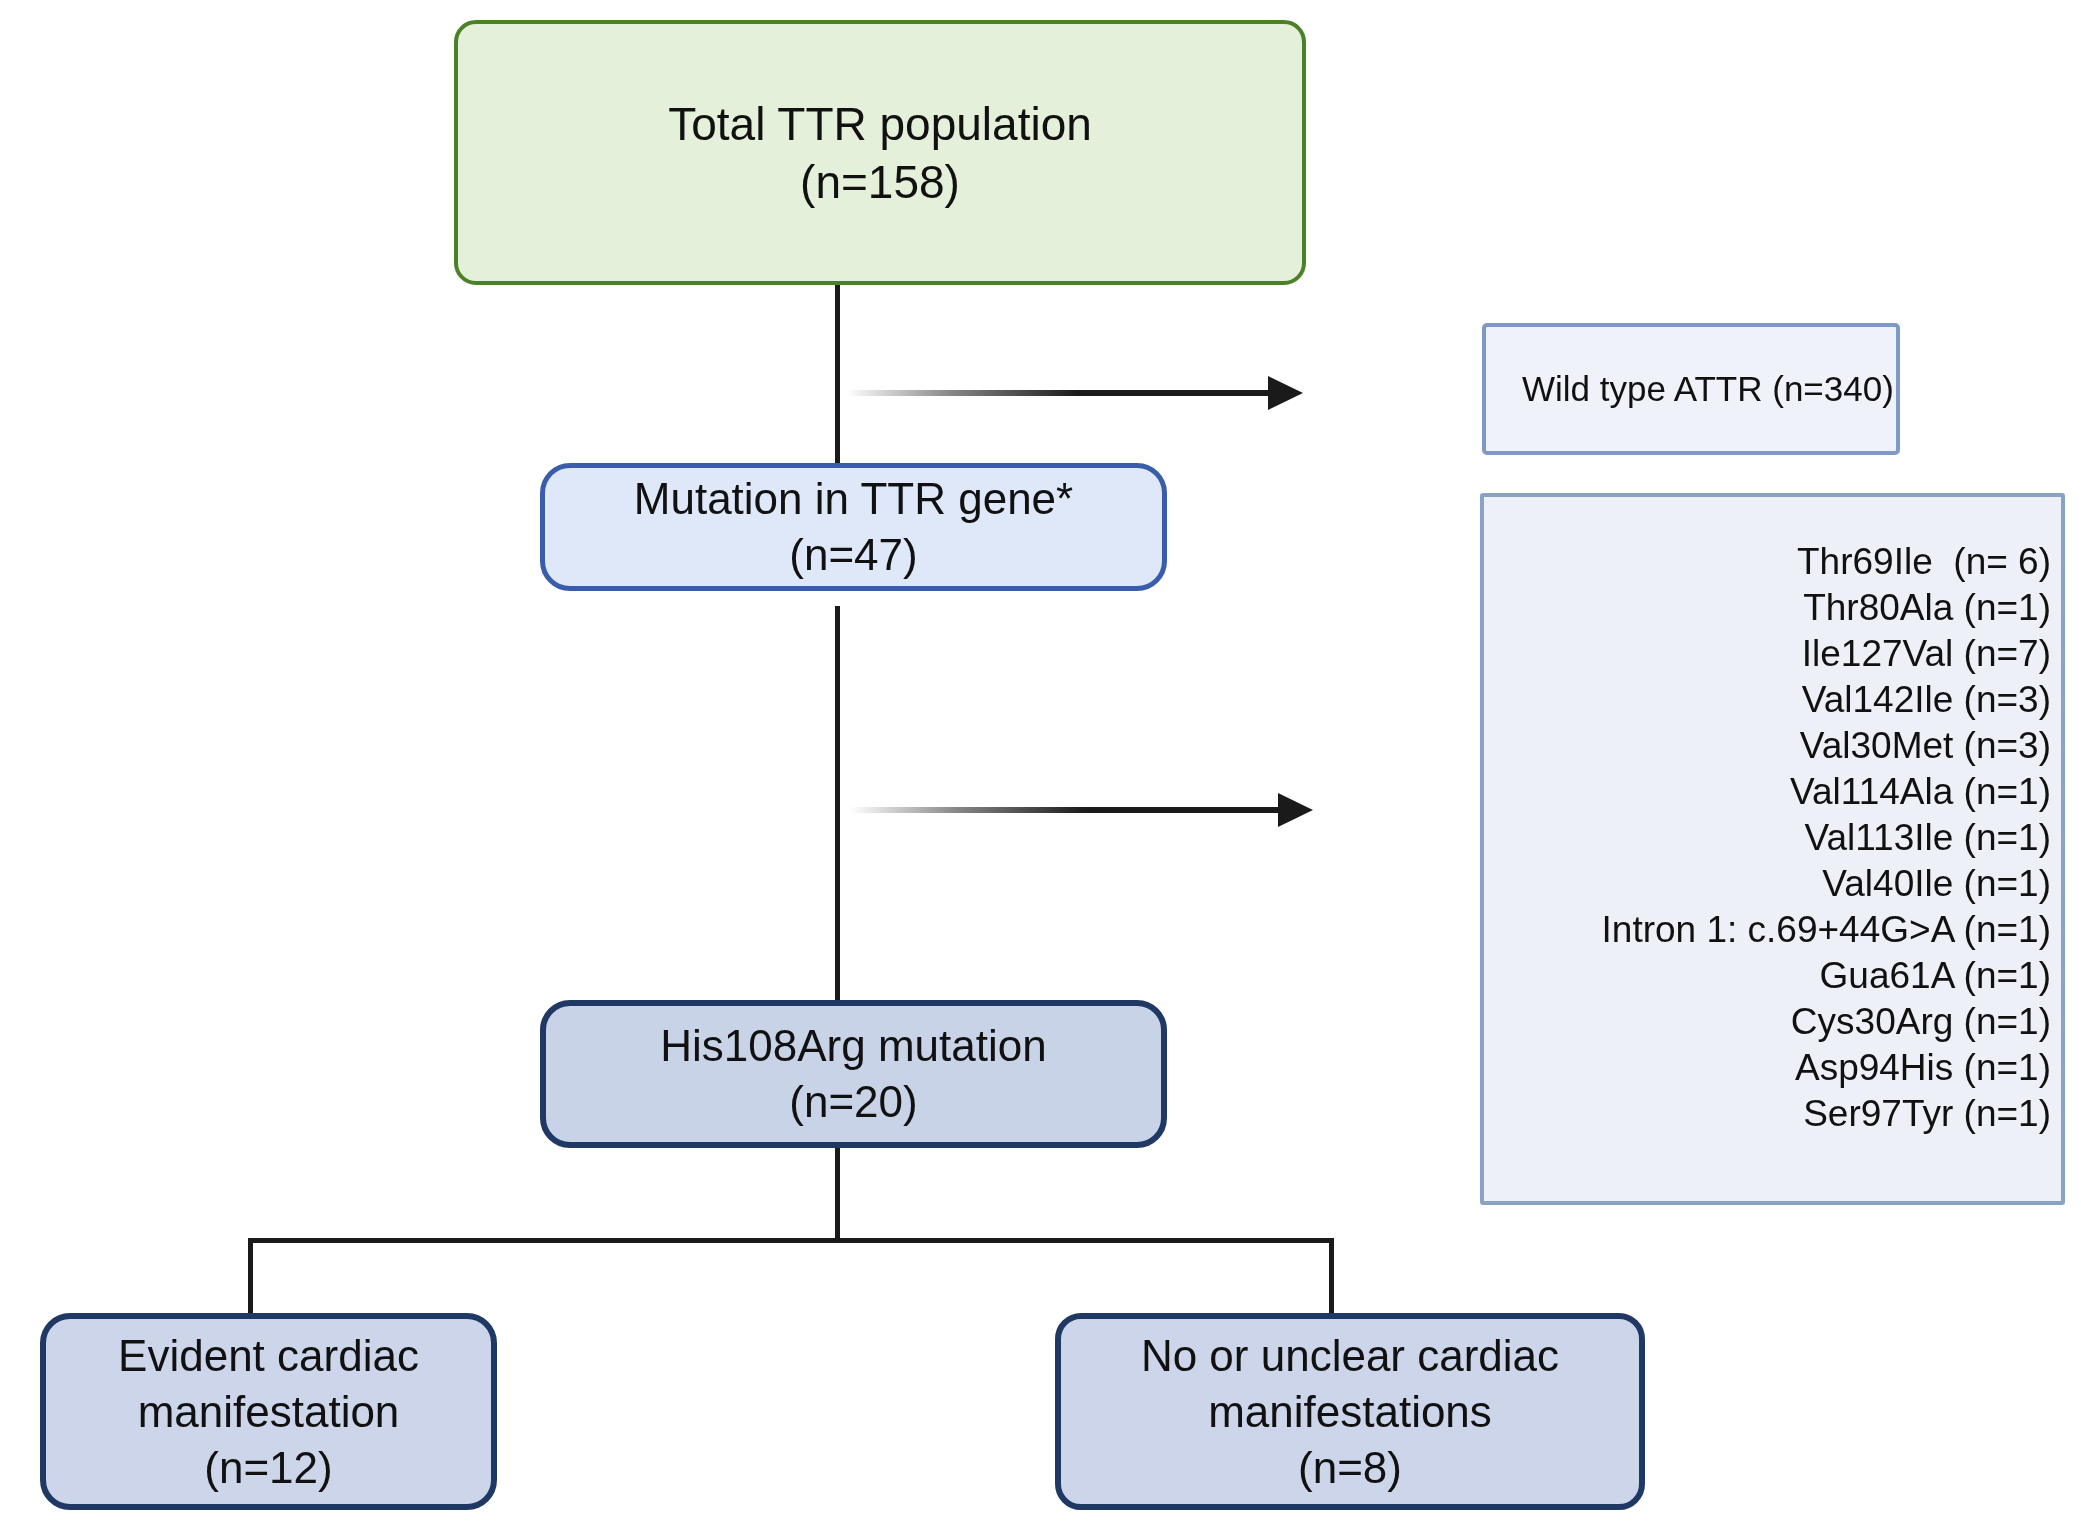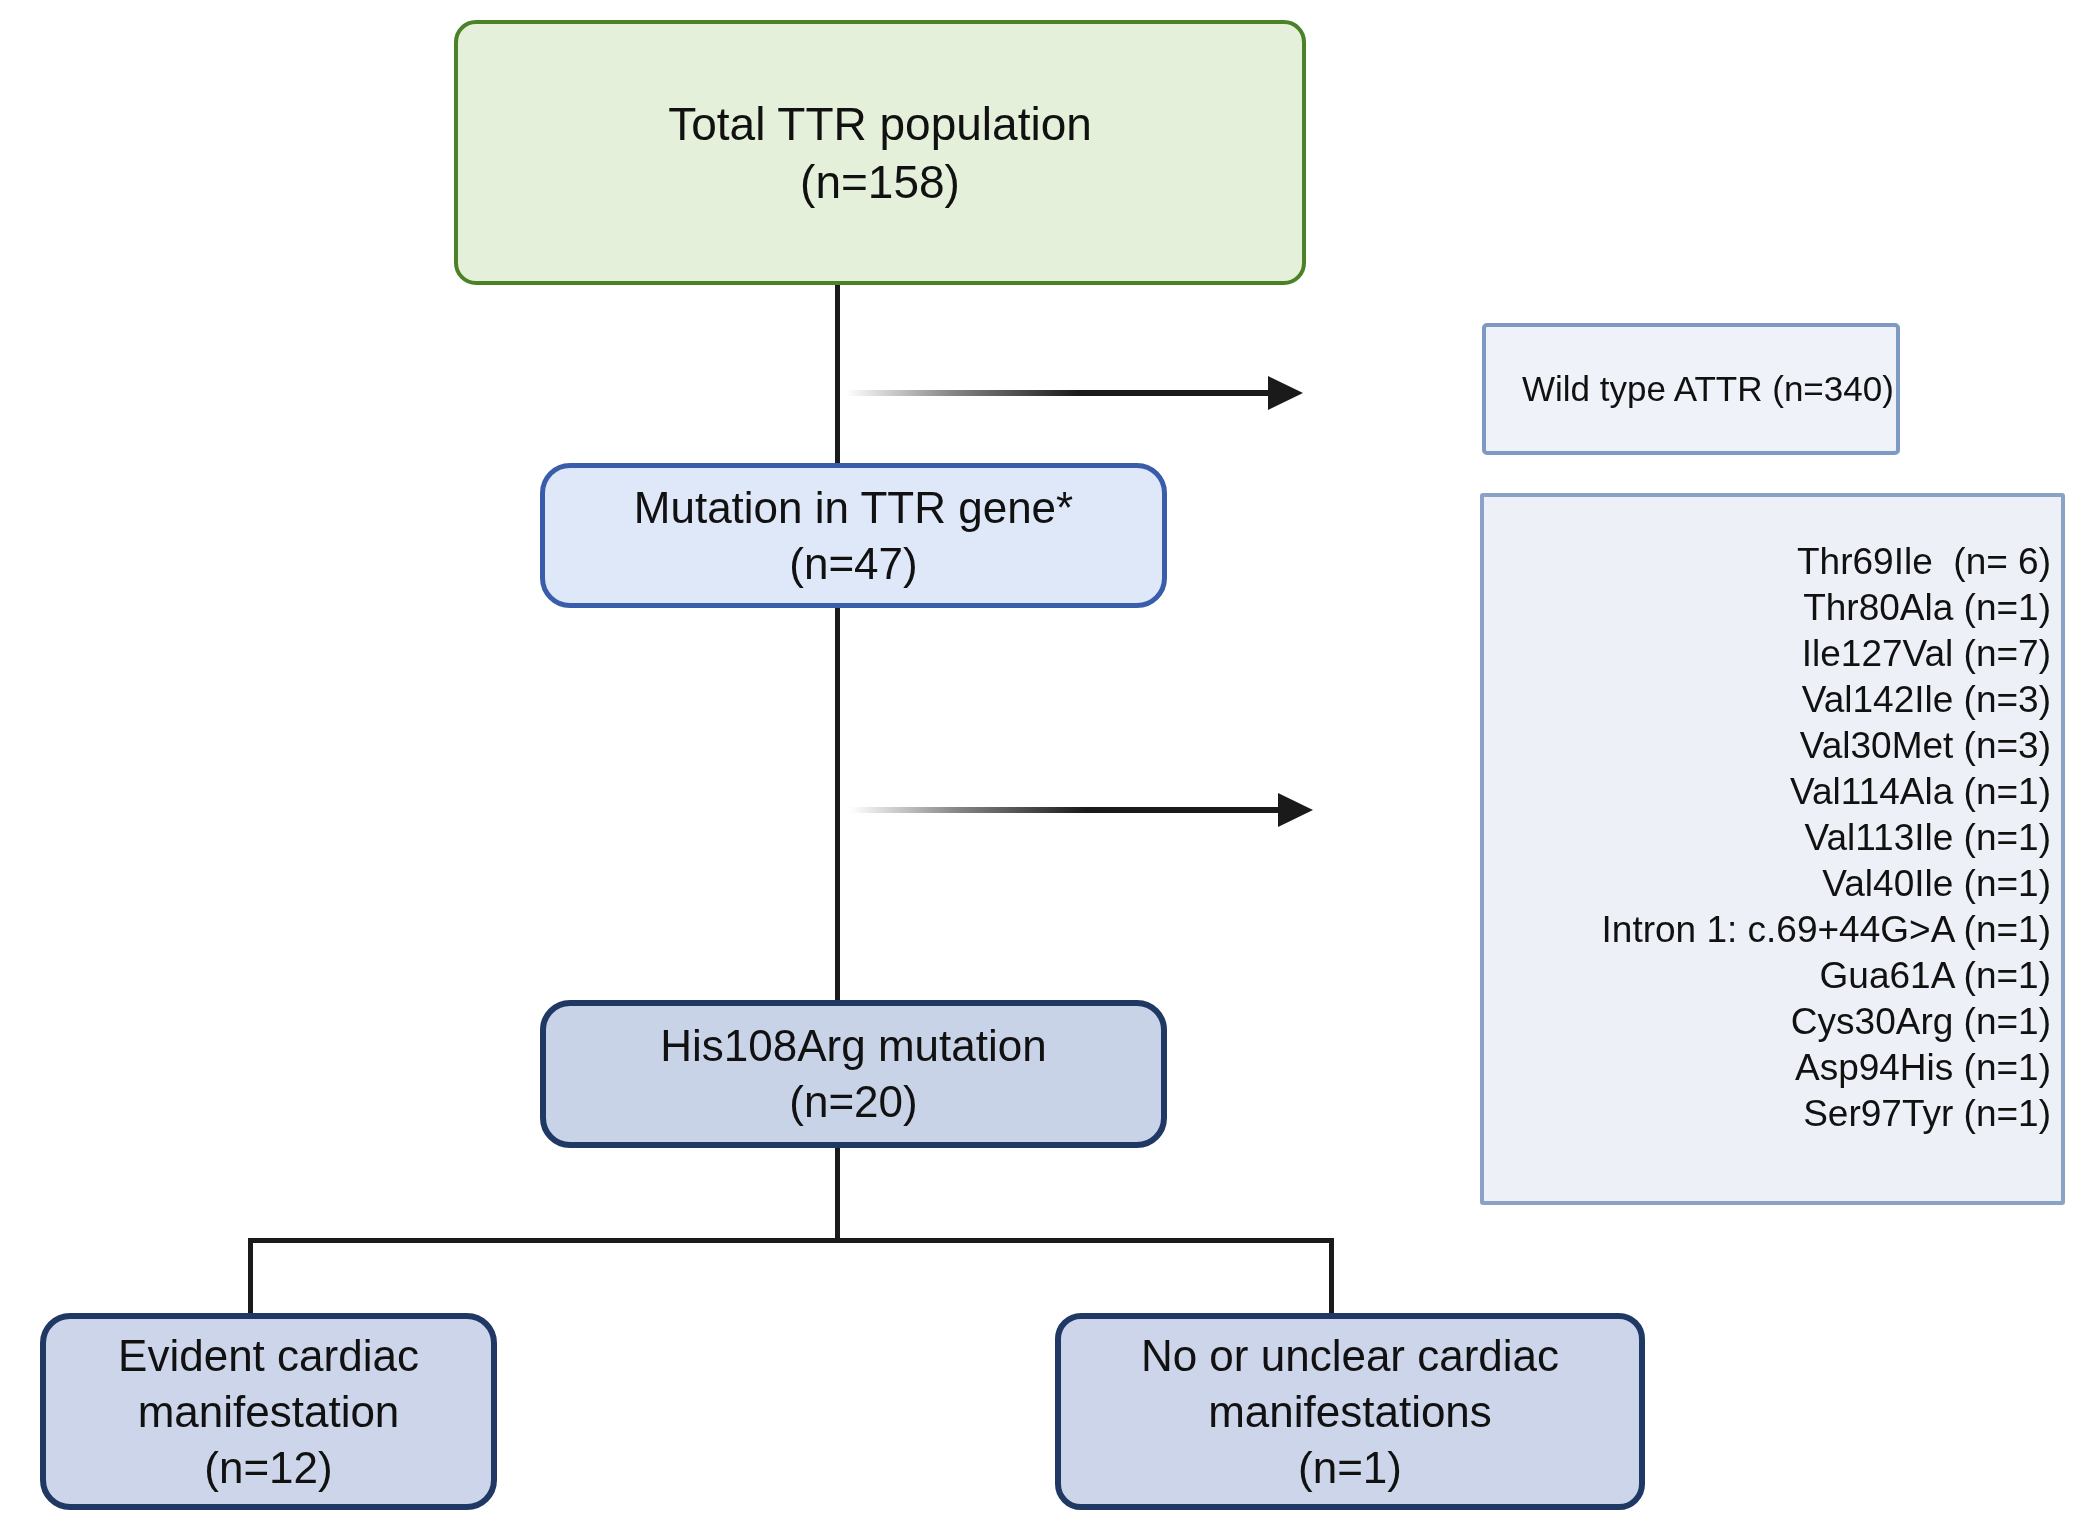--- a/index.html
+++ b/index.html
@@ -20,21 +20,21 @@
   }
   
   .box-wild{
     left:1462px;top:323px;width:418px;height:132px;
     background:#eff2f8;border:4px solid #7d99c4;border-radius:5px;
     font-size:35px;line-height:42px;
     align-items:flex-start;text-align:left;padding-left:36px;
   }
   
   .box-mutation{
-    left:520px;top:463px;width:627px;height:145px;
+    left:520px;top:463px;width:627px;height:128px;
     background:#dfe8f9;border:5px solid #3a5dab;border-radius:30px;
     font-size:44px;line-height:56px;
   }
   
   .box-list{
     left:1460px;top:493px;width:585px;height:712px;
     background:#edf1f7;border:4px solid #8aa2c6;border-radius:3px;
     justify-content:flex-start;align-items:flex-end;text-align:left;
     padding:42px 10px 10px 34px;
     font-size:37px;line-height:46px;
@@ -136,16 +136,16 @@
 
   <div class="box box-evident">
     <div class="line">Evident cardiac</div>
     <div class="line">manifestation</div>
     <div class="line">(n=12)</div>
   </div>
 
   <div class="box box-unclear">
     <div class="line">No or unclear cardiac</div>
     <div class="line">manifestations</div>
-    <div class="line">(n=1)</div>
+    <div class="line">(n=8)</div>
   </div>
 
 </div>
 
 </body></html>

